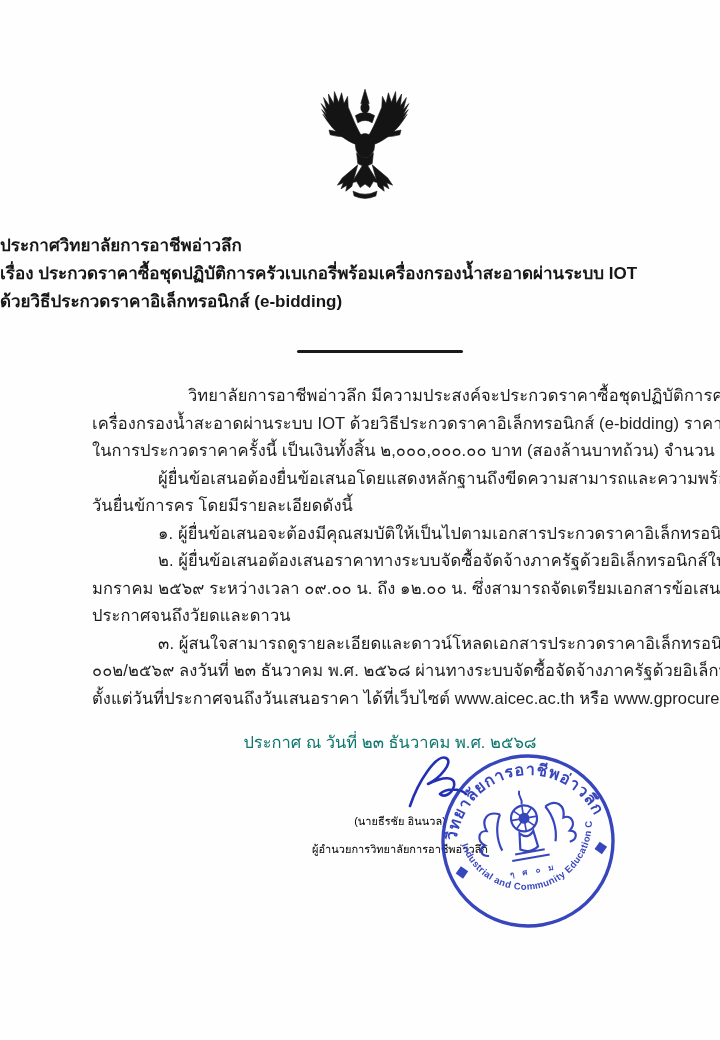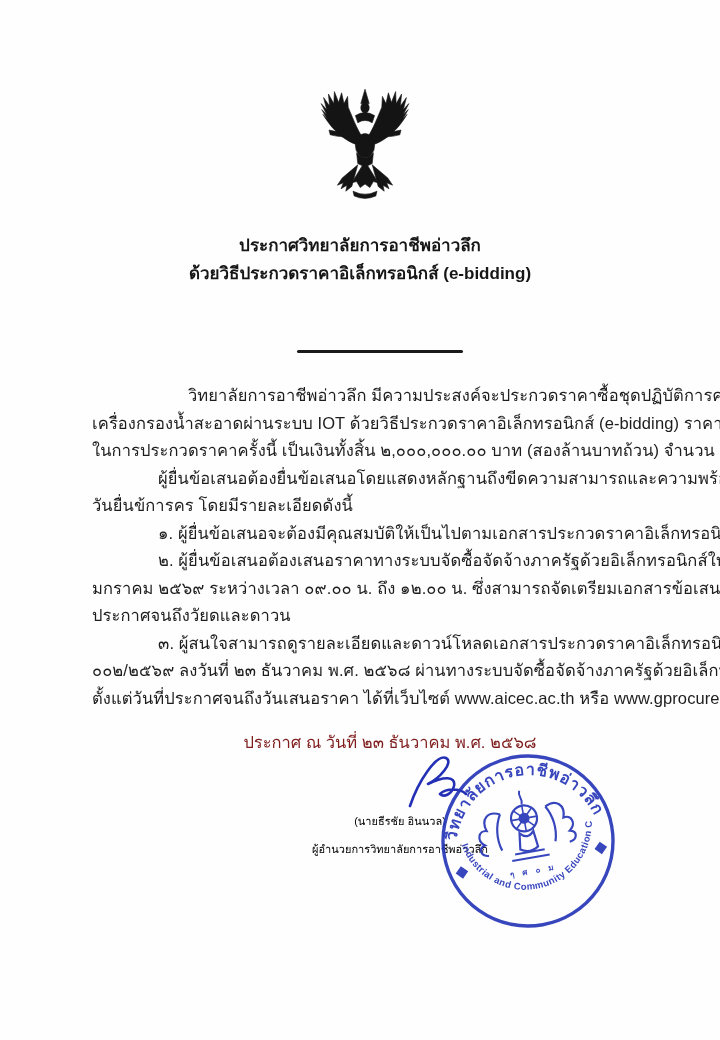--- a/index.html
+++ b/index.html
@@ -9,35 +9,35 @@
     margin:0 auto;
     background:#fefefe;
     font-family:"Liberation Sans", sans-serif;
     color:#1c1c1c;
     overflow:hidden;
     box-shadow:0 0 6px rgba(0,0,0,.25);
   }
   .garuda{position:absolute;left:305px;top:86px;width:120px;height:118px;}
   .titles{
     position:absolute;top:232px;left:0;width:720px;
-    text-align:center;font-size:17px;font-weight:700;line-height:28px;
+    font-size:17px;font-weight:700;line-height:28px;
     color:#161616;
   }
   .divider{position:absolute;top:350px;left:297px;width:166px;height:3px;background:#1a1a1a;border-radius:2px;}
   .bodytext{
     position:absolute;top:382px;left:92px;width:542px;
     font-size:16.5px;line-height:27.5px;color:#1d1d1d;
     letter-spacing:.1px;
   }
   .line{white-space:nowrap;}
   .ind-lg{padding-left:96px;}
   .ind-md{padding-left:66px;}
   .announce{
     position:absolute;top:729px;left:190px;width:400px;
-    text-align:center;font-size:16.5px;color:#7f1d1d;
+    text-align:center;font-size:16.5px;color:#0f766e;
   }
   .signature{position:absolute;left:396px;top:748px;width:120px;height:68px;}
   .signer{position:absolute;left:250px;width:300px;text-align:center;font-size:11px;color:#000000;}
   .signer-name{top:812px;}
   .signer-title{top:840px;}
   .stamp{position:absolute;left:439px;top:752px;width:178px;height:178px;opacity:.92;transform:rotate(-10deg);}
   .stamp text{font-family:"Liberation Sans",sans-serif;}
 </style>
 </head>
 <body>
@@ -70,20 +70,21 @@
 
       <path d="M88,128 L62,150 L54,162 L64,158 L60,168 L70,162 L68,172 L78,164 Z"></path>
       <path d="M112,128 L138,150 L146,162 L136,158 L140,168 L130,162 L132,172 L122,164 Z"></path>
 
       <path d="M80,172 Q100,182 120,172 L118,180 Q100,188 82,180 Z"></path>
     </g>
   </svg>
 
   <div class="titles">
     <div>ประกาศวิทยาลัยการอาชีพอ่าวลึก</div>
+    <div>เรื่อง ประกวดราคาซื้อชุดปฏิบัติการครัวเบเกอรี่พร้อมเครื่องกรองน้ำสะอาดผ่านระบบ IOT</div>
     <div>ด้วยวิธีประกวดราคาอิเล็กทรอนิกส์ (e-bidding)</div>
   </div>
 
   <div class="divider"></div>
 
   <div class="bodytext">
     <div class="line ind-lg">วิทยาลัยการอาชีพอ่าวลึก มีความประสงค์จะประกวดราคาซื้อชุดปฏิบัติการครัวเบเกอรี่พร้อม</div>
     <div class="line">เครื่องกรองน้ำสะอาดผ่านระบบ IOT ด้วยวิธีประกวดราคาอิเล็กทรอนิกส์ (e-bidding) ราคากลางของงานซื้อ</div>
     <div class="line">ในการประกวดราคาครั้งนี้ เป็นเงินทั้งสิ้น ๒,๐๐๐,๐๐๐.๐๐  บาท (สองล้านบาทถ้วน)  จำนวน ๑ รายการ</div>
     <div class="line ind-md">ผู้ยื่นข้อเสนอต้องยื่นข้อเสนอโดยแสดงหลักฐานถึงขีดความสามารถและความพร้อมที่มีอยู่ใน</div>

